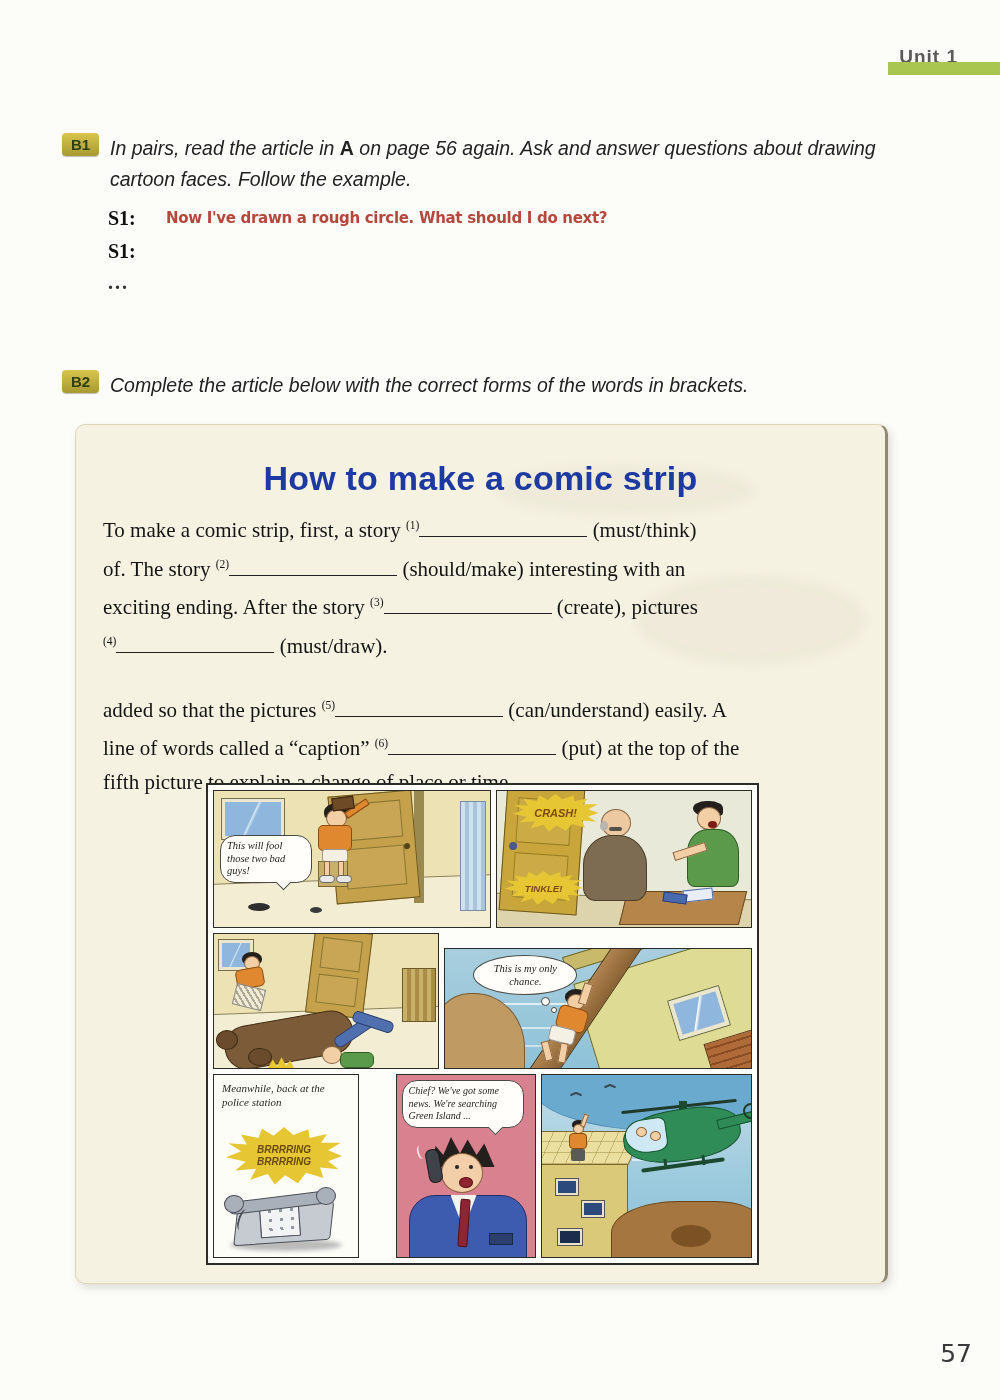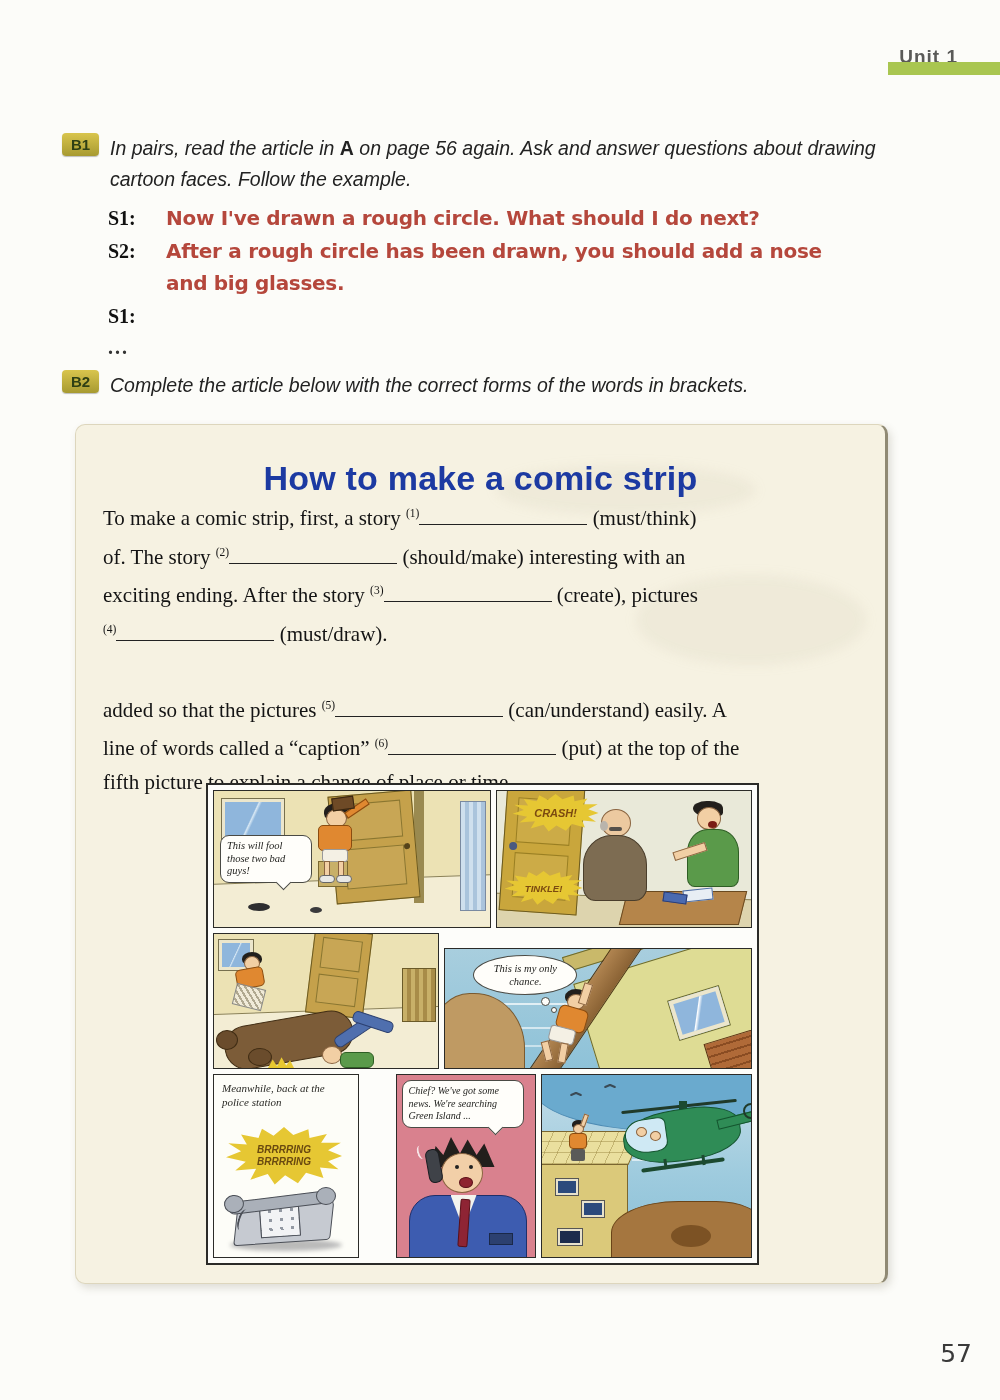--- a/index.html
+++ b/index.html
@@ -22,21 +22,21 @@
     display:flex; align-items:center; justify-content:center; box-shadow:0 1px 1px rgba(0,0,0,.25); }
   .instr { font-family:"Liberation Sans",sans-serif; font-style:italic; font-size:19.5px;
     line-height:31px; color:#222; }
   .instr b { font-style:normal; }
 
   
   .dialogue { position:absolute; left:108px; top:202px; width:740px; }
   .d-row { display:flex; margin-bottom:1px; }
   .d-speaker { flex:0 0 58px; font-family:"Liberation Serif",serif; font-weight:700;
     font-size:20px; line-height:32px; color:#111; }
-  .d-text { width:660px; font-family:"DejaVu Sans",sans-serif; font-weight:600; font-size:20px;
+  .d-text { width:660px; font-family:"DejaVu Sans",sans-serif; font-weight:600; font-size:15px;
     line-height:32px; color:#b5473c; letter-spacing:-0.3px; }
   .d-ellipsis { font-weight:700; font-size:20px; color:#333; margin-top:4px; letter-spacing:2px; }
 
   
   .paper { position:absolute; left:75px; top:424px; width:813px; height:860px;
     background:#f6f2e2; border:1px solid #ddd6bd; border-right:3px solid #908a74;
     border-radius:10px; box-shadow:3px 4px 8px rgba(90,85,60,.18); }
   .smudge { position:absolute; background:rgba(175,168,140,.10); filter:blur(6px); border-radius:50%; }
   .paper-title { position:absolute; top:34px; left:0; width:100%; text-align:center;
     font-family:"Liberation Sans",sans-serif; font-weight:700; font-size:34px;
@@ -47,21 +47,21 @@
     vertical-align:baseline; }
   .blank.short { width:158px; }
 
   
   .comic { position:absolute; left:130px; top:358px; width:553px; height:482px;
     background:#fdfdfa; border:2px solid #2b2b28; padding:5px;
     display:flex; flex-direction:column; gap:5px; }
   .c-row { display:flex; gap:5px; }
   .r1 { height:138px; } .r2 { height:136px; } .r3 { flex:1; }
   .panel { position:relative; border:1.6px solid #2b2b28; overflow:hidden; background:#fff;font-style:italic; }
-  .bubble { position:absolute; background:#fffefa; border:1.5px solid #4a4a44; border-radius:9px;
+  .bubble { position:absolute; background:#fffefa; border:1.5px solid #4a4a44; border-radius:15px;
     padding:4px 6px; font-family:"Liberation Serif",serif; font-size:10.5px; line-height:12.5px;
     color:#232320; z-index:6; }
   .bubble:after { content:""; position:absolute; width:10px; height:10px; background:#fffefa;
     border-right:1.5px solid #4a4a44; border-bottom:1.5px solid #4a4a44;
     transform:rotate(45deg); bottom:-6px; right:22px; }
   .thought { border-radius:50%; text-align:center; }
   .thought:after { display:none; }
   .burst { position:absolute; background:#e6c733; z-index:5;
     clip-path:polygon(50% 0%,58% 14%,71% 4%,72% 19%,87% 12%,82% 27%,99% 27%,88% 40%,100% 50%,88% 59%,97% 73%,81% 70%,84% 88%,69% 79%,62% 97%,51% 83%,42% 99%,36% 81%,21% 91%,26% 72%,8% 75%,17% 60%,0% 52%,13% 42%,2% 28%,18% 30%,13% 13%,28% 19%,31% 3%,41% 15%);
     display:flex; align-items:center; justify-content:center; text-align:center;
@@ -110,41 +110,37 @@
   <div class="badge">B1</div>
   <div class="instr" style="width:775px;"><span>In pairs, read the article in </span><b>A</b><span> on page 56 again. Ask and answer questions about drawing cartoon faces. Follow the example.</span></div>
 </div>
 
 <div class="dialogue">
   <div class="d-row">
     <div class="d-speaker">S1:</div>
     <div class="d-text">Now I've drawn a rough circle. What should I do next?</div>
   </div>
   <div class="d-row">
-    <div class="d-speaker">S2:</div>
-    <div class="d-text">After a rough circle has been drawn, you should add a nose and big glasses.</div>
-  </div>
-  <div class="d-row">
     <div class="d-speaker">S1:</div>
   </div>
   <div class="d-ellipsis">...</div>
 </div>
 
 <div class="ex-row" style="top:370px; width:840px;">
   <div class="badge">B2</div>
   <div class="instr" style="width:790px;">Complete the article below with the correct forms of the words in brackets.</div>
 </div>
 
 <div class="paper">
   <div class="smudge" style="left:420px; top:40px; width:260px; height:50px;"></div>
   <div class="smudge" style="left:560px; top:150px; width:230px; height:90px;"></div>
 
   <div class="paper-title">How to make a comic strip</div>
 
-  <div class="para" style="top:72px;">
+  <div class="para" style="top:84px;">
     <span>To make a comic strip, first, a story </span><span class="sup">(1)</span><span class="blank"></span><span> (must/think)</span><br>
     <span>of. The story </span><span class="sup">(2)</span><span class="blank"></span><span> (should/make) interesting with an</span><br>
     <span>exciting ending. After the story </span><span class="sup">(3)</span><span class="blank"></span><span> (create), pictures</span><br>
     <span class="sup">(4)</span><span class="blank short"></span><span> (must/draw).</span>
   </div>
 
   <div class="para" style="top:230px;">
     <br>
     <span>added so that the pictures </span><span class="sup">(5)</span><span class="blank"></span><span> (can/understand) easily. A</span><br>
     <span>line of words called a “caption” </span><span class="sup">(6)</span><span class="blank"></span><span> (put) at the top of the</span><br>

